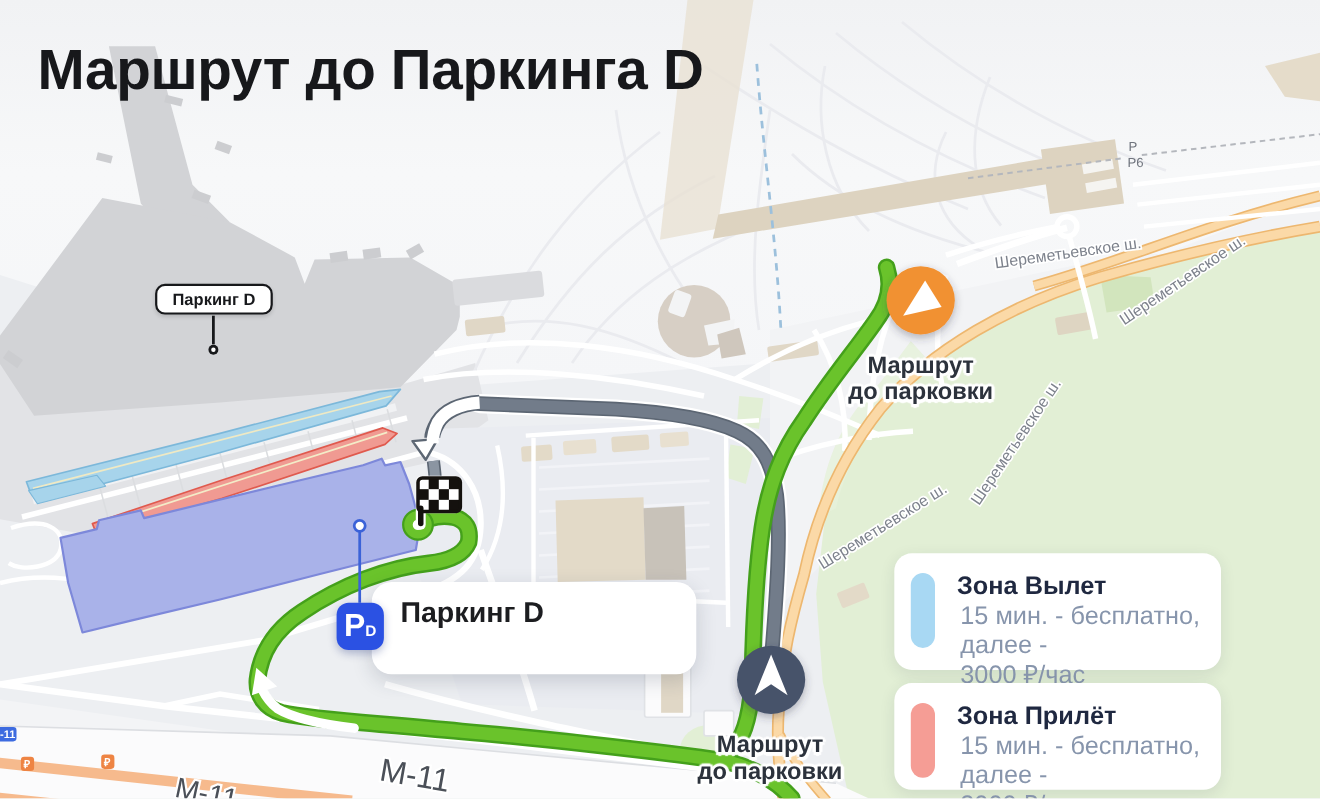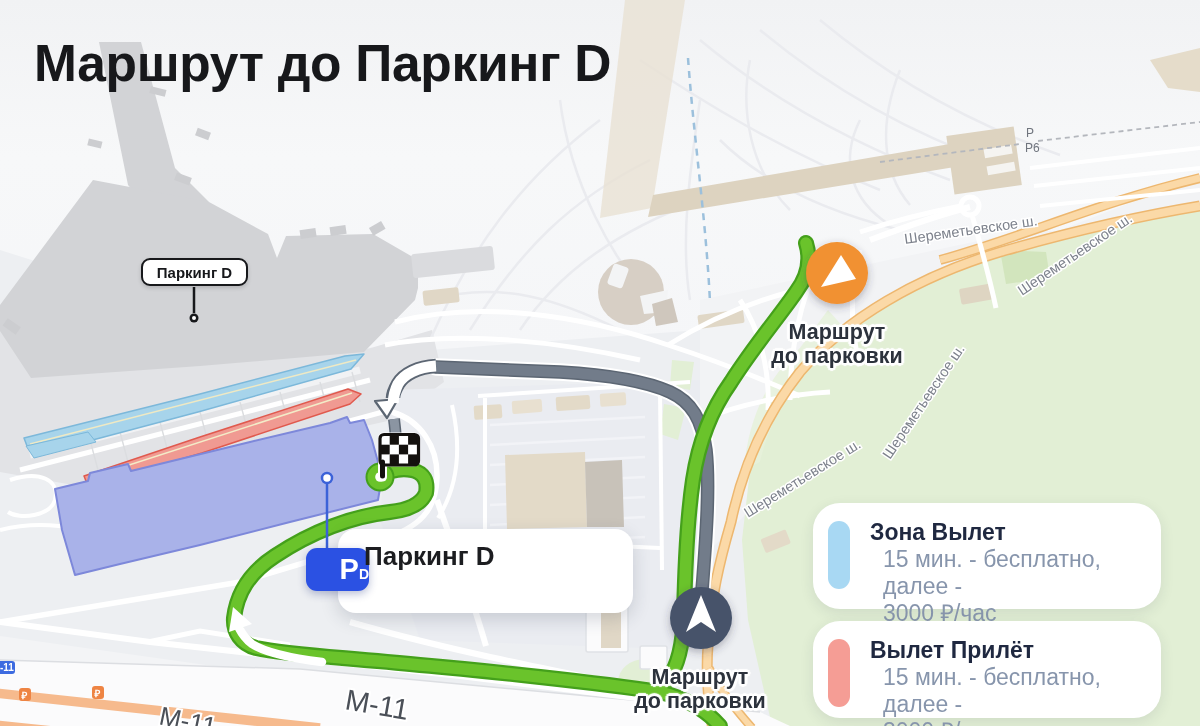--- a/index.html
+++ b/index.html
@@ -2,29 +2,29 @@
 <html><head>
 <meta charset="utf-8">
 <style>
   html,body{margin:0;padding:0;}
   body{font-family:"Liberation Sans", sans-serif;}
   .stage{position:relative;width:1200px;height:726px;overflow:hidden;background:#eef0f2;}
   .stage svg{position:absolute;left:0;top:0;}
   .title{position:absolute;left:34px;top:33px;font-size:51.5px;font-weight:bold;color:#17181b;letter-spacing:-0.3px;}
   .tpill{position:absolute;left:141px;top:258px;width:107px;height:28px;background:#fff;border:2.5px solid #17181b;border-radius:9px;box-sizing:border-box;display:flex;align-items:center;justify-content:center;font-size:15px;font-weight:bold;color:#17181b;box-shadow:0 2px 4px rgba(0,0,0,0.15);}
   .pcard{position:absolute;left:338px;top:529px;width:295px;height:84px;background:#fff;border-radius:18px;box-shadow:0 6px 18px rgba(40,50,70,0.18);}
-  .picon{position:absolute;left:-32px;top:19px;width:43px;height:43px;background:#2b51e3;border-radius:11px;box-shadow:0 3px 8px rgba(20,40,120,0.3);color:#fff;text-align:right;padding-left:20px;}
+  .picon{position:absolute;left:-32px;top:19px;width:43px;height:43px;background:#2b51e3;border-radius:11px;box-shadow:0 3px 8px rgba(20,40,120,0.3);color:#fff;text-align:center;}
   .picon .pp{font-size:29px;font-weight:bold;line-height:43px;}
   .picon .pd{font-size:14px;font-weight:bold;}
   .pcard .t1{position:absolute;left:26px;top:12px;font-size:26px;font-weight:bold;color:#1c1d20;}
   .pcard .t2{position:absolute;left:26px;top:46px;font-size:23px;color:#565d68;}
-  .lcard{position:absolute;left:813px;width:348px;background:#fff;border-radius:27px;box-shadow:0 4px 14px rgba(40,50,70,0.10);}
+  .lcard{position:absolute;left:813px;width:297px;background:#fff;border-radius:16px;box-shadow:0 4px 14px rgba(40,50,70,0.10);}
   .lpill{position:absolute;left:15px;top:18px;width:22px;height:68px;border-radius:11px;}
   .lt1{position:absolute;left:57px;top:16px;font-size:23px;font-weight:bold;color:#1f2840;}
-  .lt2{position:absolute;left:70px;top:43px;font-size:23px;color:#8795ac;line-height:27px;}
+  .lt2{position:absolute;left:60px;top:43px;font-size:23px;color:#8795ac;line-height:27px;}
   .rlabel{position:absolute;font-size:21.5px;color:#2c323c;text-align:center;line-height:24px;font-weight:700;
      text-shadow:-2px -2px 1px #fff,2px -2px 1px #fff,-2px 2px 1px #fff,2px 2px 1px #fff,0 -3px 1px #fff,0 3px 1px #fff,-3px 0 1px #fff,3px 0 1px #fff,0 0 4px #fff;}
 </style>
 </head>
 <body>
 <div class="stage">
 <svg width="1200" height="726" viewBox="0 0 1200 726">
 
   <rect x="0" y="0" width="1200" height="726" fill="#edeff2"></rect>
   <g id="bg">
@@ -341,38 +341,38 @@
     <circle cx="837" cy="273" r="31" fill="#f19130" filter="url(#mshadow)"></circle>
 
     <path d="M841,255 L821,287 L856,279 Z" fill="#ffffff"></path>
 
     <circle cx="701" cy="618" r="31" fill="#46536b" filter="url(#mshadow)"></circle>
 
     <path d="M701,595 L716,632 L701,622 L686,632 Z" fill="#ffffff"></path>
   </g>
 </svg>
 
-<div class="title">Маршрут до Паркинг D</div>
+<div class="title">Маршрут до Паркинга D</div>
 
 <div class="tpill">Паркинг D</div>
 
 <div class="pcard">
 
   <div class="picon"><span class="pp">P</span><span class="pd">D</span></div>
   <div class="t1">Паркинг D</div>
 </div>
 
 <div class="lcard" style="top:503px;height:106px;">
   <div class="lpill" style="background:#a8d8f3;"></div>
   <div class="lt1">Зона Вылет</div>
   <div class="lt2">15 мин. - бесплатно, далее -<br>3000 ₽/час</div>
 </div>
 
 <div class="lcard" style="top:621px;height:97px;">
   <div class="lpill" style="background:#f59d95;"></div>
-  <div class="lt1">Вылет Прилёт</div>
+  <div class="lt1">Зона Прилёт</div>
   <div class="lt2">15 мин. - бесплатно, далее -<br>3000 ₽/час</div>
 </div>
 
 <div class="rlabel" style="left:757px;top:320px;width:160px;">Маршрут<br>до парковки</div>
 
 <div class="rlabel" style="left:620px;top:665px;width:160px;">Маршрут<br>до парковки</div>
 </div>
 
 </body></html>

